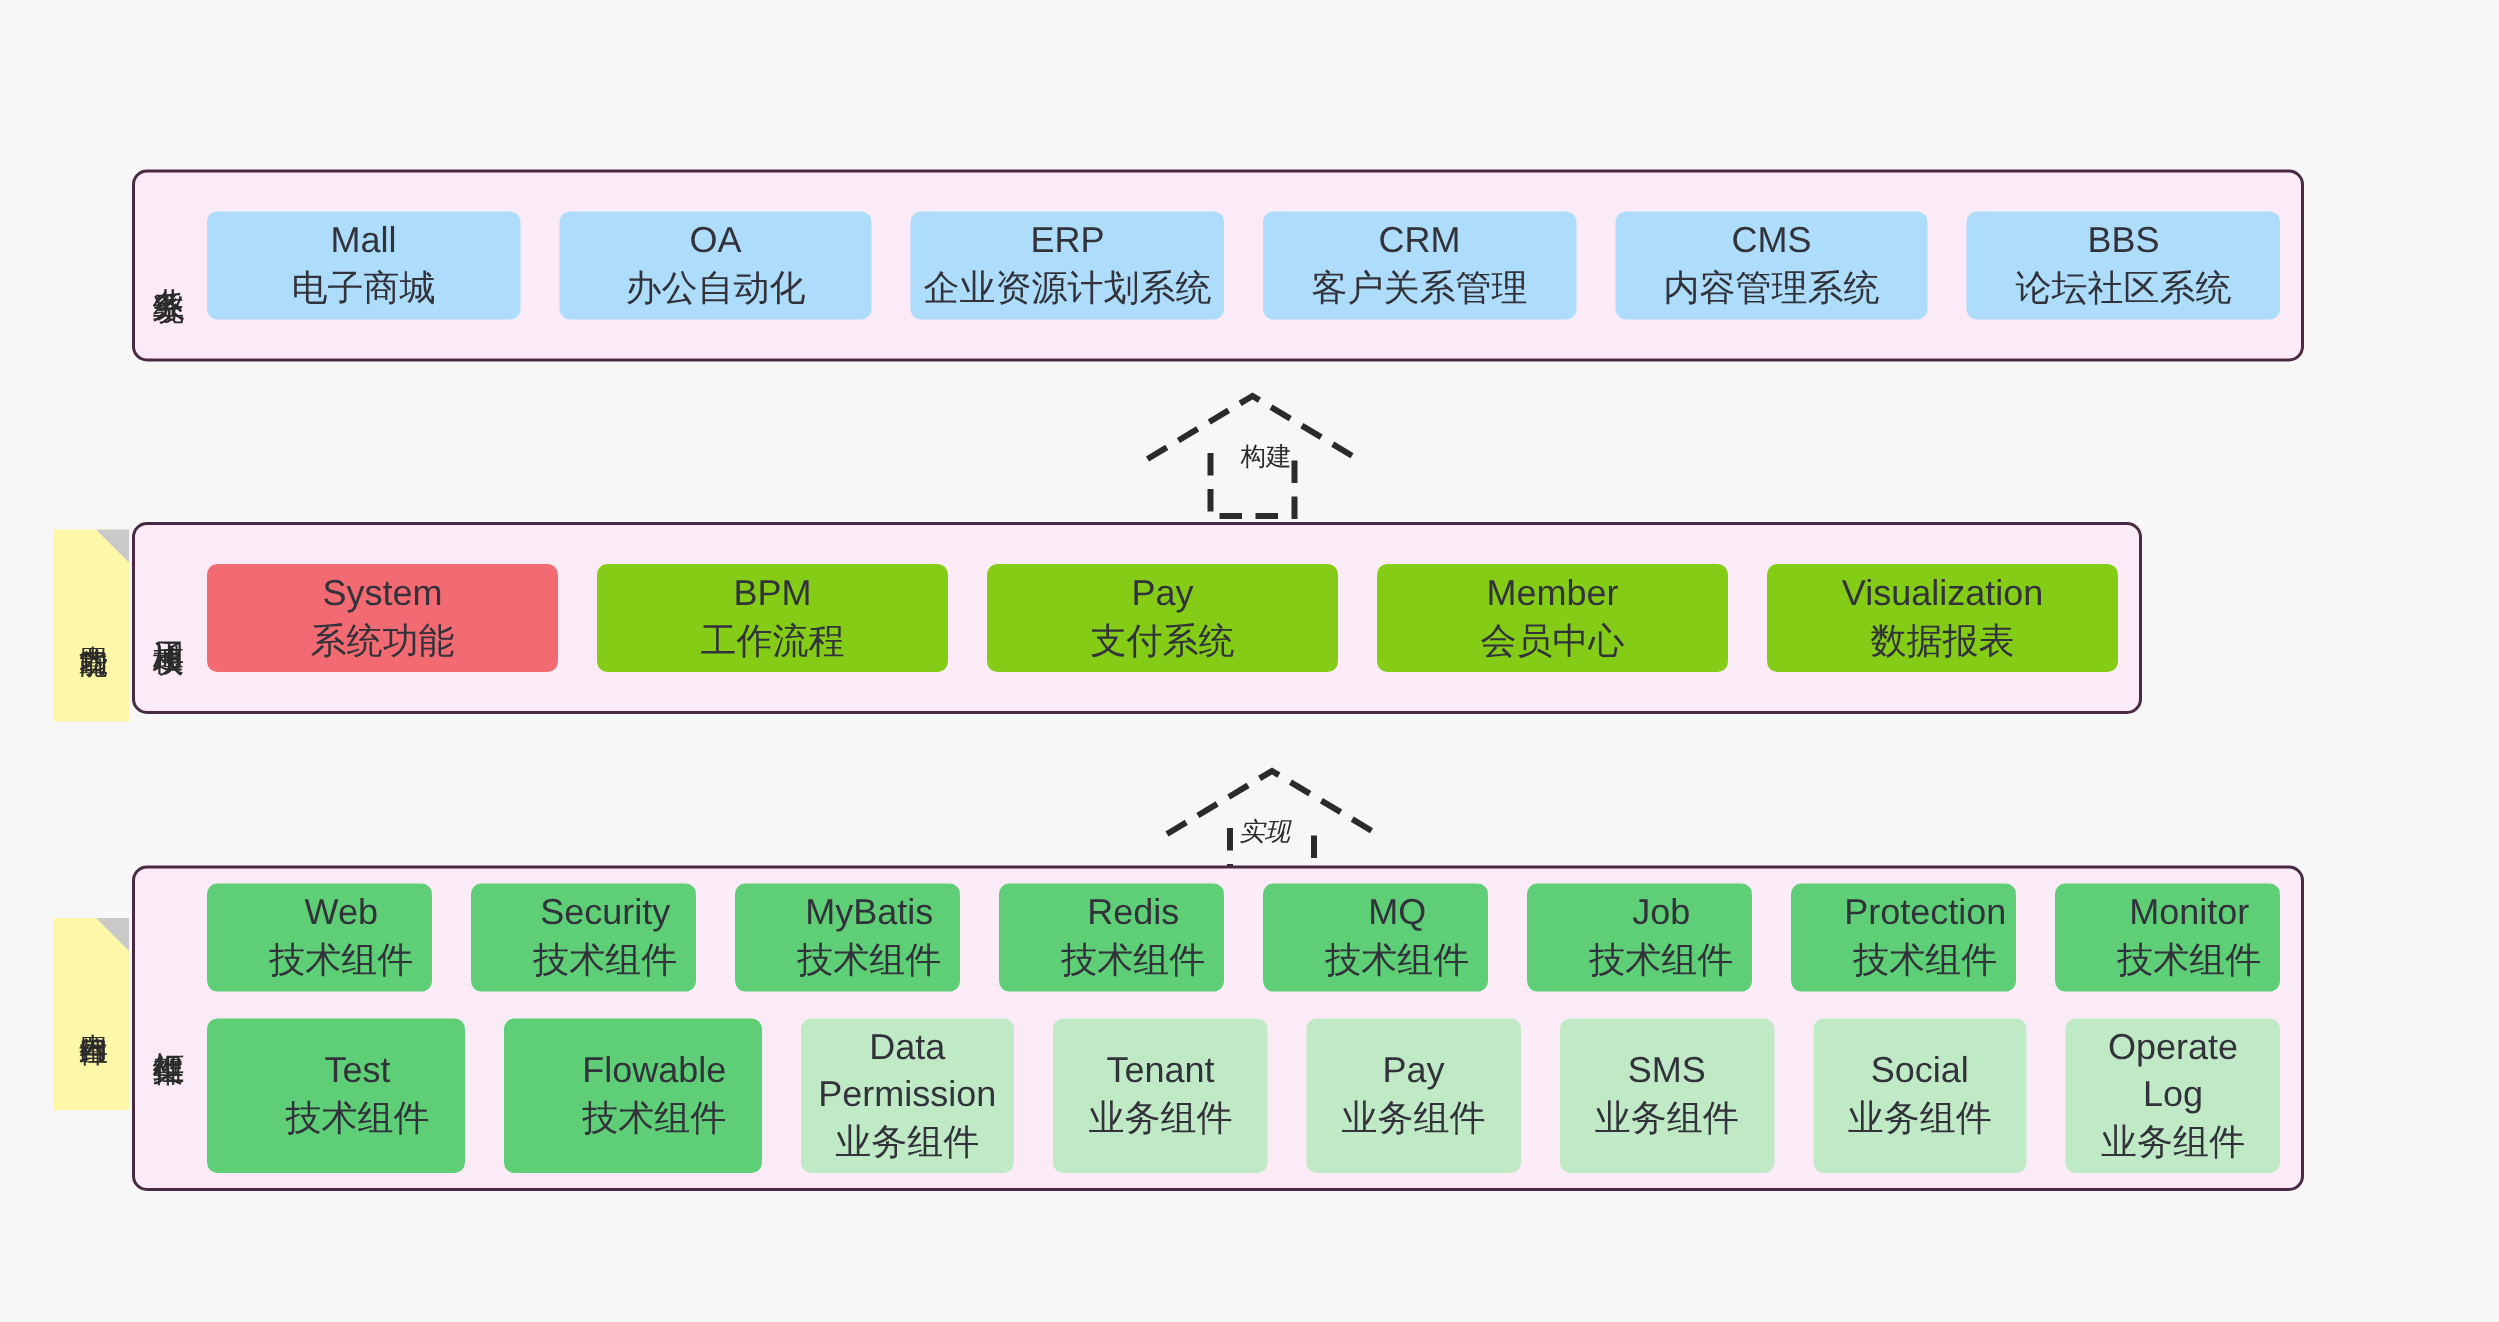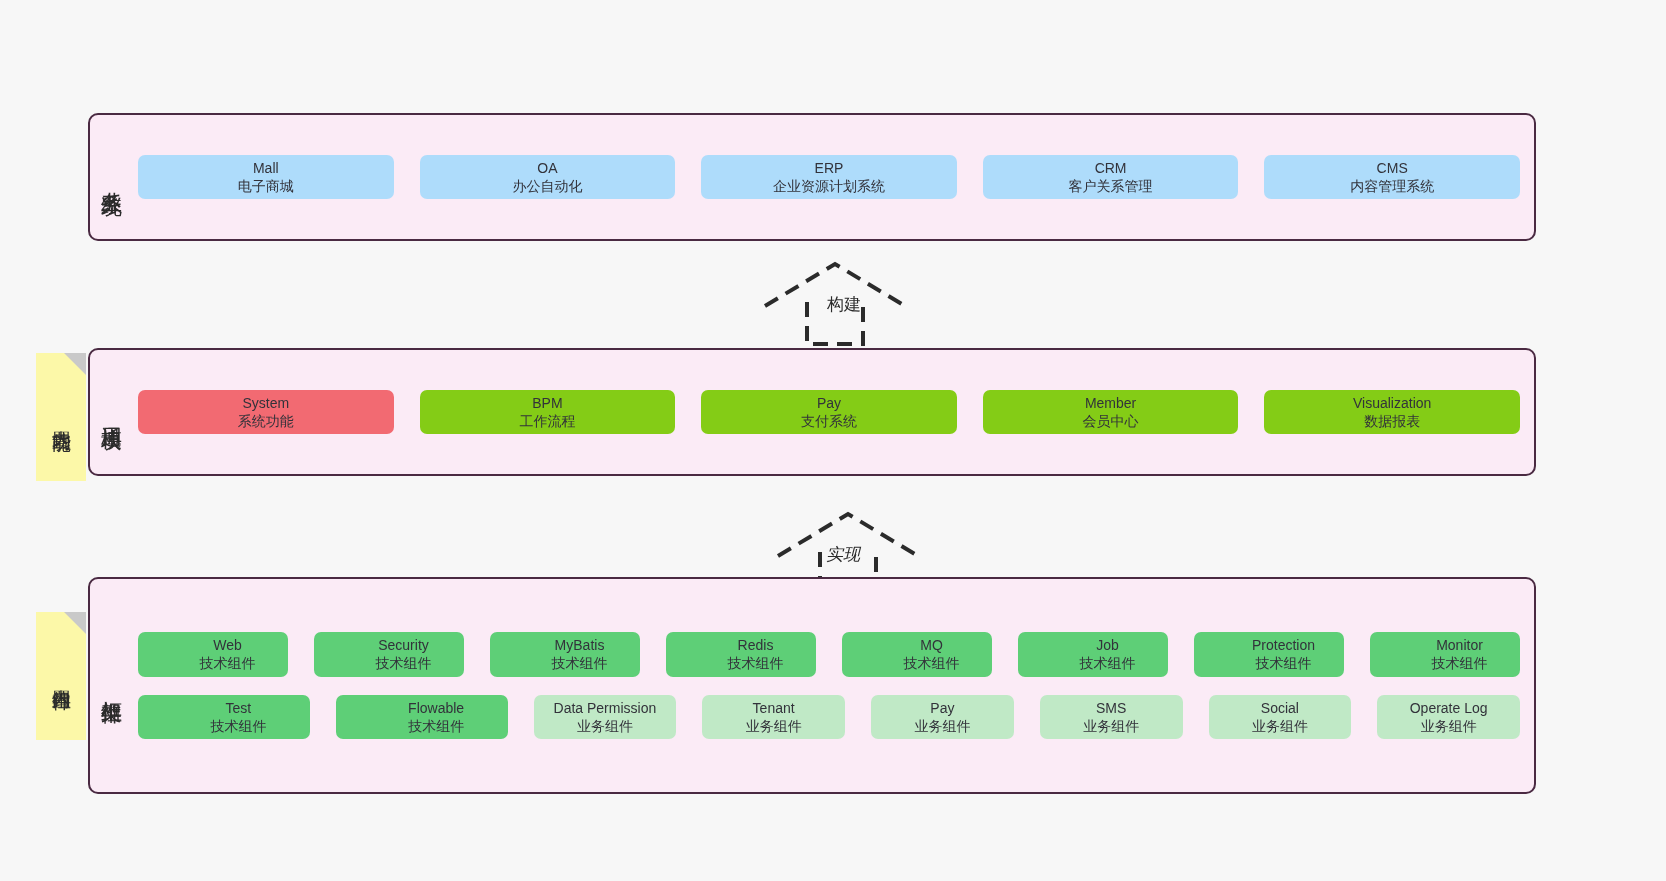--- a/index.html
+++ b/index.html
@@ -67,21 +67,21 @@
 
   .card {
     flex: 1 1 0;
     border-radius: 7px;
     display: flex;
     flex-direction: column;
     align-items: center;
     justify-content: center;
     text-align: center;
     color: #32323a;
-    font-size: 14px;
+    font-size: 24px;
     line-height: 1.32;
     box-sizing: border-box;
     padding: 4px 6px;
     user-select: none;
   }
   .card .ct { display: block; }
   .card .cs { display: block; }
 
   
   .c-blue       { background: #aedcfb; }
@@ -150,40 +150,44 @@
           <span class="cs">企业资源计划系统</span>
         </div>
         <div class="card c-blue">
           <span class="ct">CRM</span>
           <span class="cs">客户关系管理</span>
         </div>
         <div class="card c-blue">
           <span class="ct">CMS</span>
           <span class="cs">内容管理系统</span>
         </div>
+        <div class="card c-blue">
+          <span class="ct">BBS</span>
+          <span class="cs">论坛社区系统</span>
+        </div>
       </div>
     </div>
   </div>
 
   <div class="arrow-wrap" style="left:755px; top:258px;">
     <svg width="160" height="90" viewBox="0 0 160 90">
 
       <path d="M 10 48 L 80 6 L 150 48" fill="none" stroke="#2b2b2b" stroke-width="4" stroke-dasharray="15,9" stroke-linecap="butt"></path>
 
       <path d="M 52 44 L 52 86 L 108 86 L 108 44" fill="none" stroke="#2b2b2b" stroke-width="4" stroke-dasharray="15,9" stroke-linecap="butt"></path>
     </svg>
     <span class="arrow-label" style="left:72px; top:35px;">构建</span>
   </div>
 
   <div class="note" style="left:36px; top:353px; width:50px; height:128px;">
     <span class="fold"></span>
     <span>内置功能</span>
   </div>
 
-  <div class="layer" id="layer-1" style="left:88px; top:348px; width:1448px; height:128px;">
+  <div class="layer" id="layer-1" style="left:88px; top:348px; width:1340px; height:128px;">
     <div class="layer-title">通用模块</div>
     <div class="layer-body">
       <div class="row">
         <div class="card c-red">
           <span class="ct">System</span>
           <span class="cs">系统功能</span>
         </div>
         <div class="card c-pink">
           <span class="ct">BPM</span>
           <span class="cs">工作流程</span>

